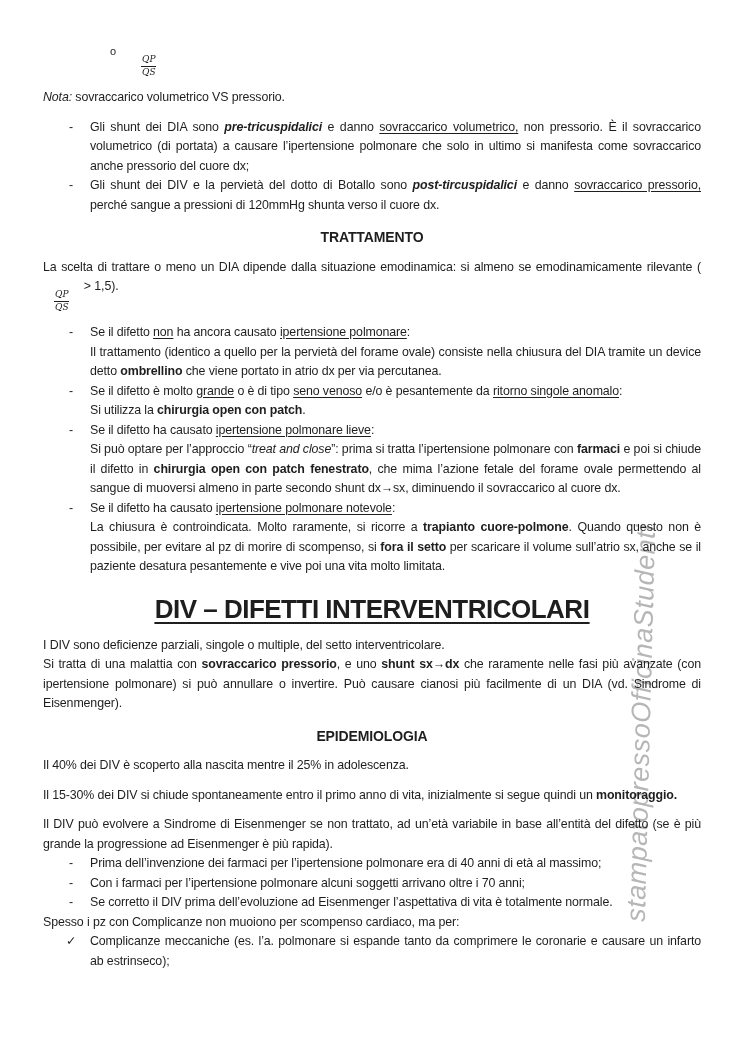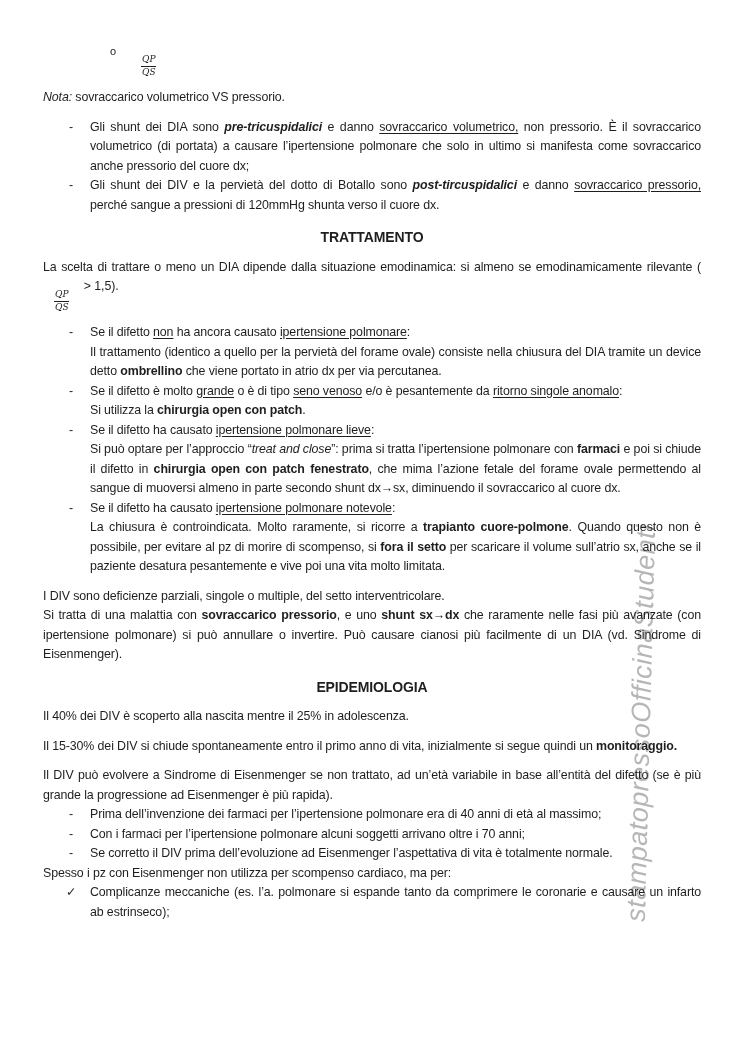--- a/index.html
+++ b/index.html
@@ -135,36 +135,37 @@
         <span class="body"><span>Se il difetto è molto </span><span class="u">grande</span><span> o è di tipo </span><span class="u">seno venoso</span><span> e/o è pesantemente da </span><span class="u">ritorno singole anomalo</span><span>:</span><br><span>Si utilizza la </span><span class="b">chirurgia open con patch</span><span>.</span></span>
       </div>
       <div class="block bullet1">
         <span class="marker">-</span>
         <span class="body"><span>Se il difetto ha causato </span><span class="u">ipertensione polmonare lieve</span><span>:</span><br><span>Si può optare per l’approccio “</span><span class="i">treat and close</span><span>”: prima si tratta l’ipertensione polmonare con </span><span class="b">farmaci</span><span> e poi si chiude il difetto in </span><span class="b">chirurgia open con patch fenestrato</span><span>, che mima l’azione fetale del forame ovale permettendo al sangue di muoversi almeno in parte secondo shunt dx→sx, diminuendo il sovraccarico al cuore dx.</span></span>
       </div>
       <div class="block bullet1">
         <span class="marker">-</span>
         <span class="body"><span>Se il difetto ha causato </span><span class="u">ipertensione polmonare notevole</span><span>:</span><br><span>La chiusura è controindicata. Molto raramente, si ricorre a </span><span class="b">trapianto cuore-polmone</span><span>. Quando questo non è possibile, per evitare al pz di morire di scompenso, si </span><span class="b">fora il setto</span><span> per scaricare il volume sull’atrio sx, anche se il paziente desatura pesantemente e vive poi una vita molto limitata.</span></span>
       </div>
+      <div class="block title"><span><span>DIV – DIFETTI INTERVENTRICOLARI</span></span></div>
       <div class="block para spaced"><span>I DIV sono deficienze parziali, singole o multiple, del setto interventricolare.</span><br><span>Si tratta di una malattia con </span><span class="b">sovraccarico pressorio</span><span>, e uno </span><span class="b">shunt sx→dx</span><span> che raramente nelle fasi più avanzate (con ipertensione polmonare) si può annullare o invertire. Può causare cianosi più facilmente di un DIA (vd. Sindrome di Eisenmenger).</span></div>
       <div class="block heading"><span>EPIDEMIOLOGIA</span></div>
       <div class="block para spaced"><span>Il 40% dei DIV è scoperto alla nascita mentre il 25% in adolescenza.</span></div>
       <div class="block para spaced"><span>Il 15-30% dei DIV si chiude spontaneamente entro il primo anno di vita, inizialmente si segue quindi un </span><span class="b">monitoraggio.</span></div>
       <div class="block para spaced"><span>Il DIV può evolvere a Sindrome di Eisenmenger se non trattato, ad un’età variabile in base all’entità del difetto (se è più grande la progressione ad Eisenmenger è più rapida).</span><br></div>
       <div class="block bullet1">
         <span class="marker">-</span>
         <span class="body"><span>Prima dell’invenzione dei farmaci per l’ipertensione polmonare era di 40 anni di età al massimo;</span></span>
       </div>
       <div class="block bullet1">
         <span class="marker">-</span>
         <span class="body"><span>Con i farmaci per l’ipertensione polmonare alcuni soggetti arrivano oltre i 70 anni;</span></span>
       </div>
       <div class="block bullet1">
         <span class="marker">-</span>
         <span class="body"><span>Se corretto il DIV prima dell’evoluzione ad Eisenmenger l’aspettativa di vita è totalmente normale.</span></span>
       </div>
-      <div class="block para"><span>Spesso i pz con Eisenmenger non utilizza per scompenso cardiaco, ma per:</span></div>
+      <div class="block para"><span>Spesso i pz con Complicanze non muoiono per scompenso cardiaco, ma per:</span></div>
       <div class="block check">
         <span class="marker">✓</span>
         <span class="body"><span>Complicanze meccaniche (es. l’a. polmonare si espande tanto da comprimere le coronarie e causare un infarto ab estrinseco);</span></span>
       </div>
     </div>
 </div>
 
 </body></html>

